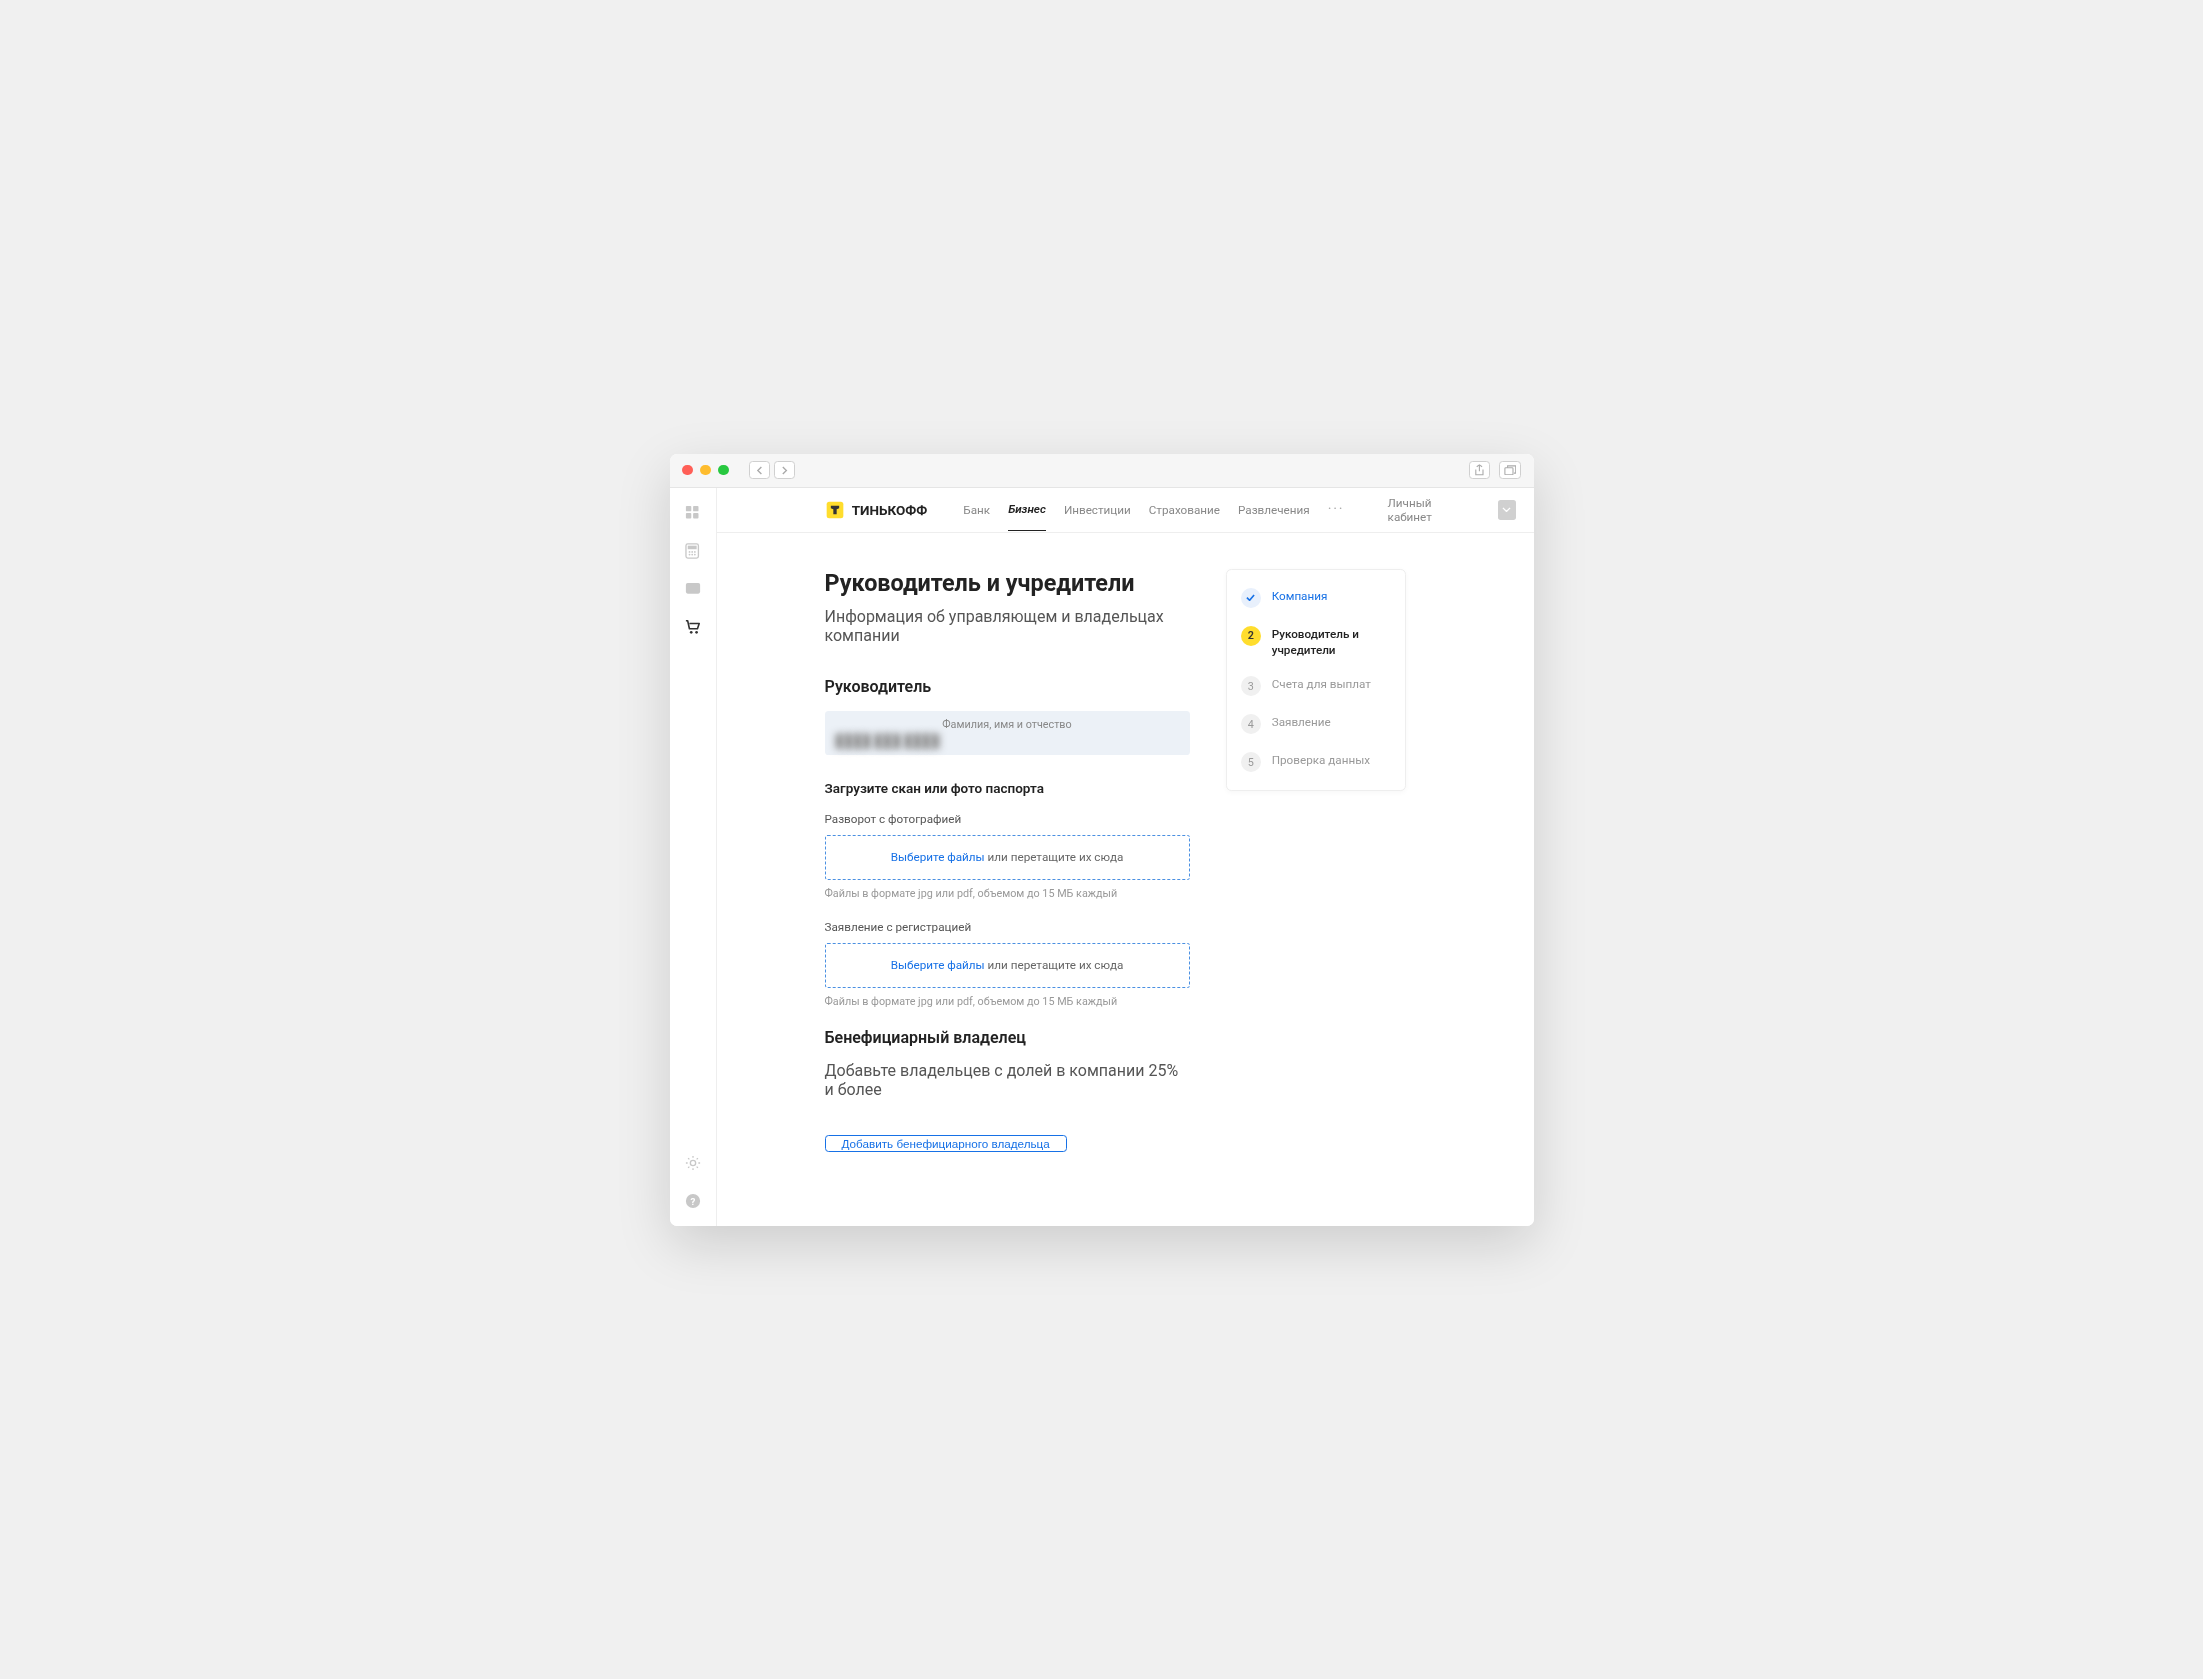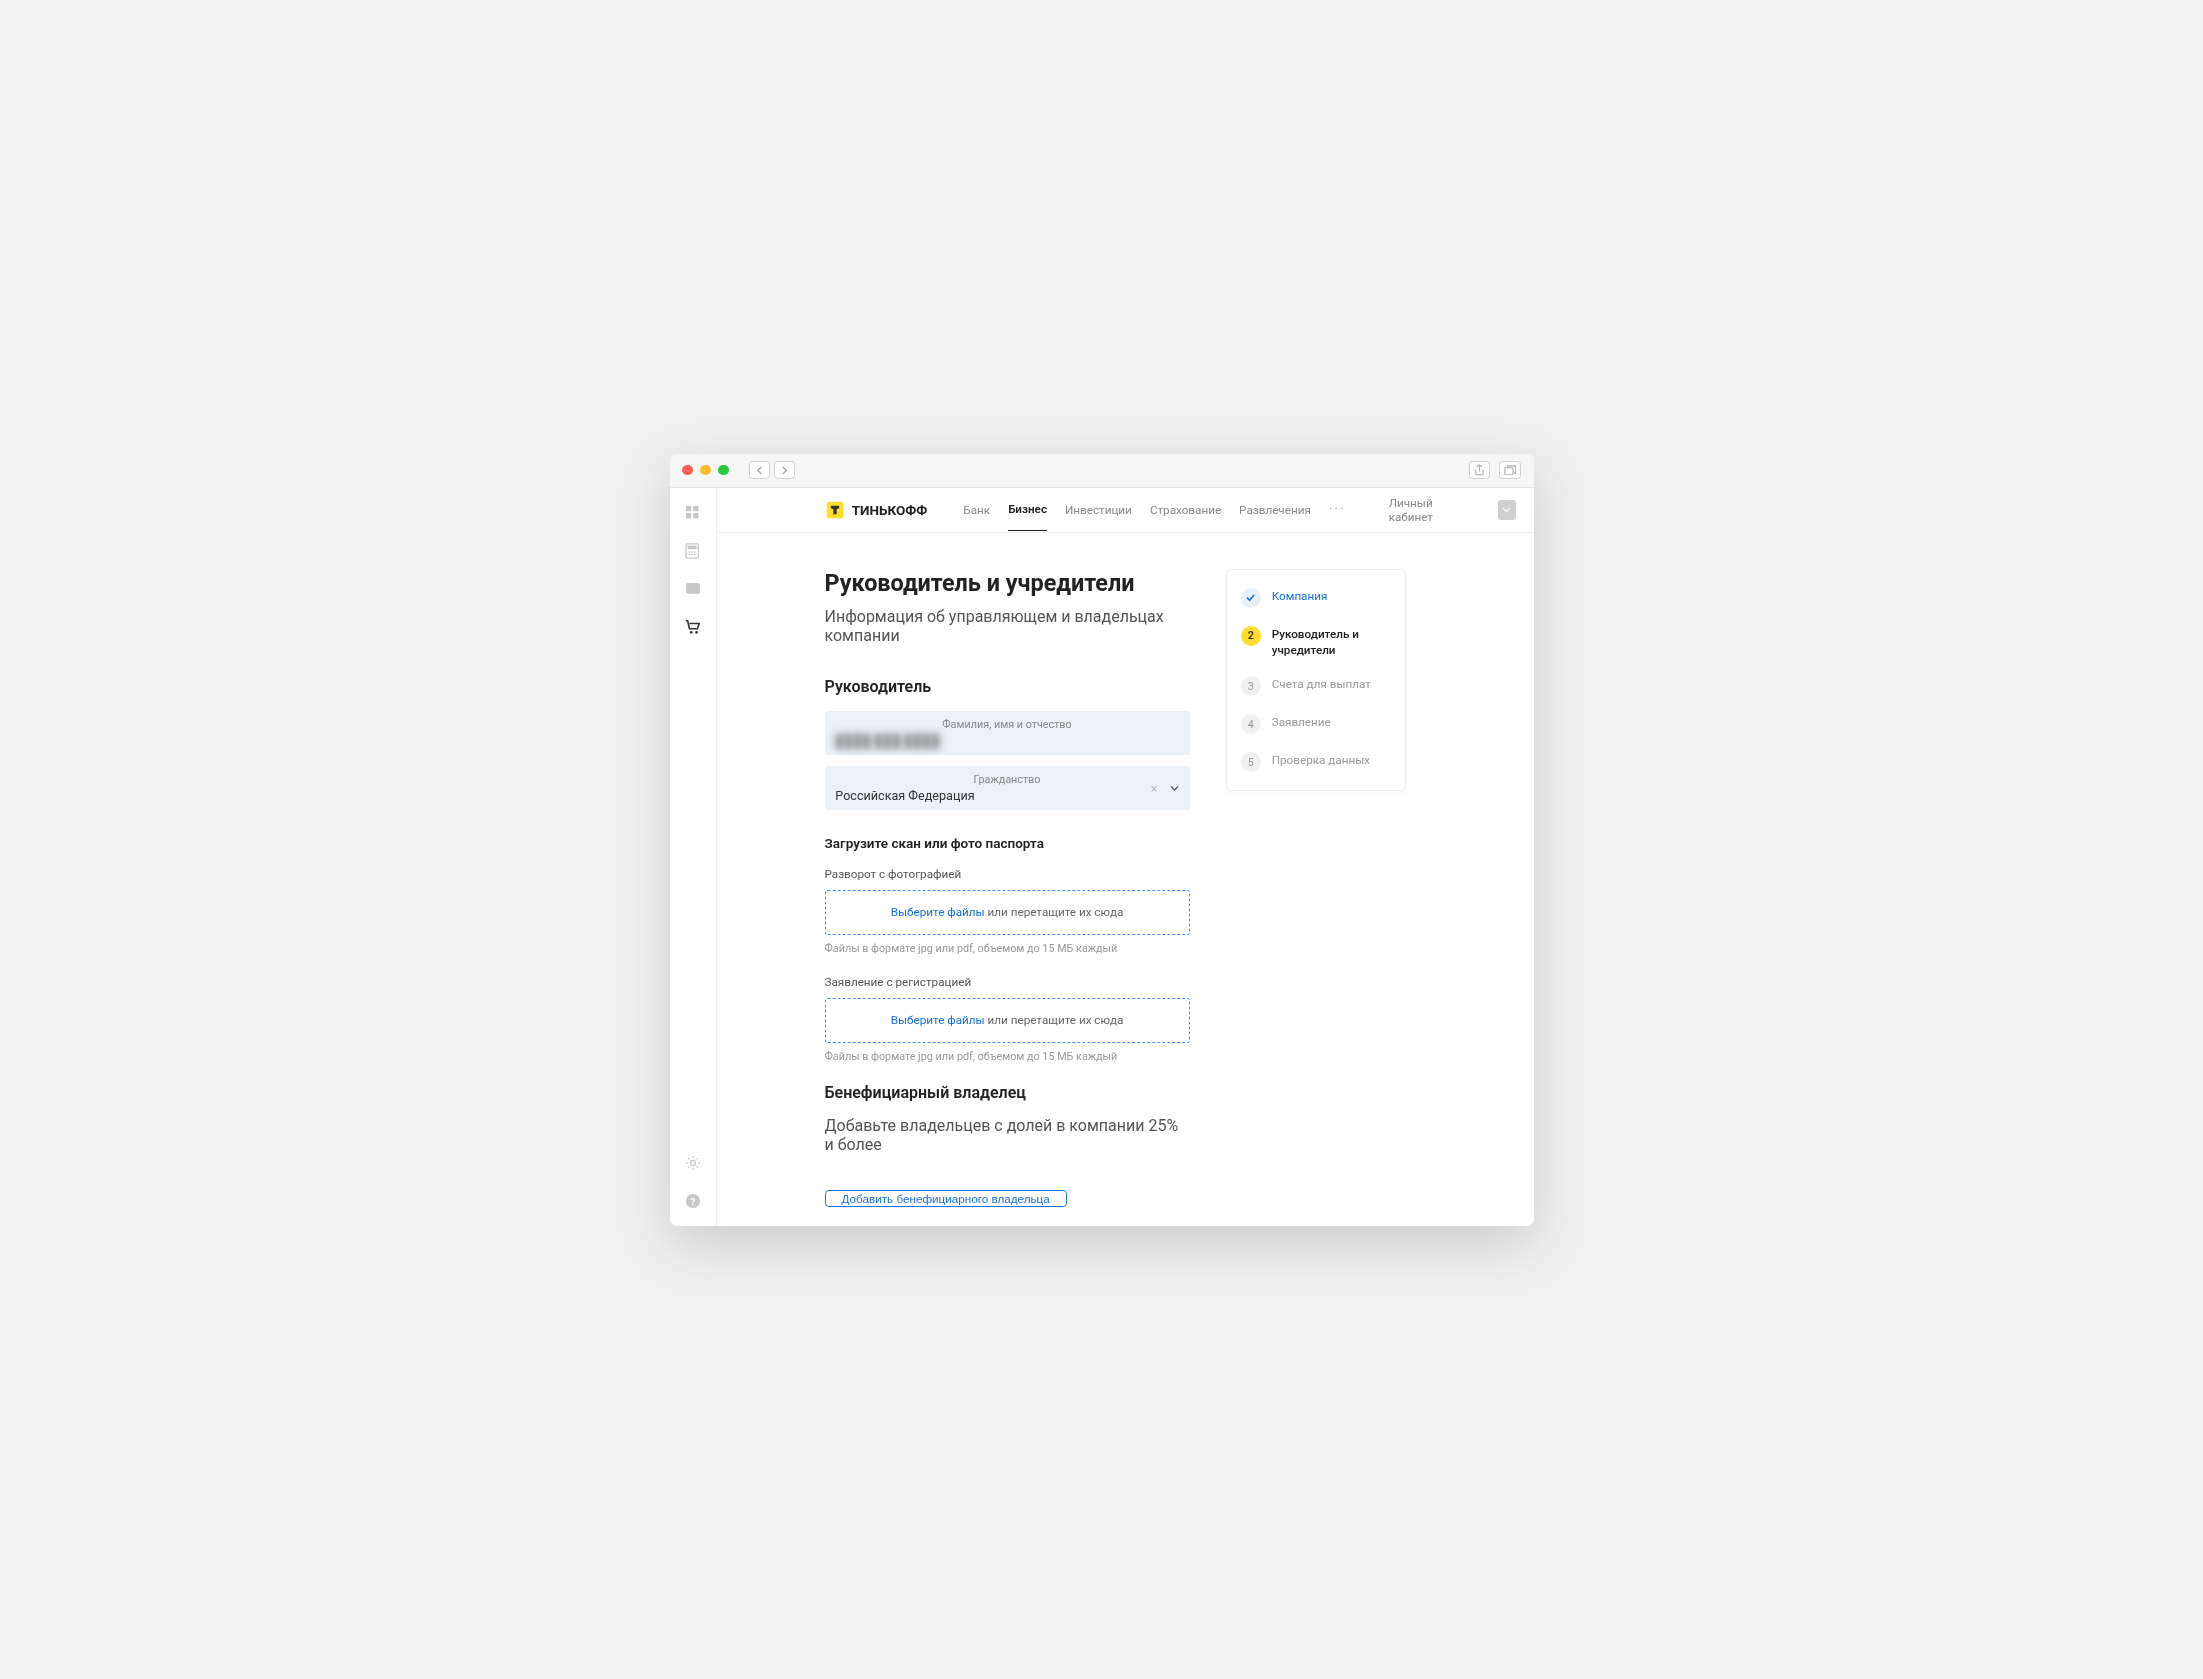--- a/index.html
+++ b/index.html
@@ -98,20 +98,21 @@
 .topnav { display: flex; gap: 18px; align-items: center; }
 .topnav-item {
   font-size: 11.7px; color: #888;
   padding-bottom: 14.4px; margin-bottom: -14.4px;
   cursor: pointer;
   text-align: right;
 }
 .topnav-item.active {
   color: #222; font-weight: 600;
   border-bottom: 1.8px solid #222;
+  font-style: italic;
 }
 .topnav-more { color: #aaa; letter-spacing: 1.8px; cursor: pointer; }
 .topbar-spacer { flex: 1; }
 .cabinet { font-size: 11.7px; color: #888; cursor: pointer; }
 .user-box {
   width: 20px; height: 20px;
   background: #d0d0d0;
   border-radius: 2.7px;
   display: flex; align-items: center; justify-content: center;
   color: #fff; font-size: 9px;
@@ -350,30 +351,20 @@
           <h1 class="page-title">Руководитель и учредители</h1>
           <p class="page-subtitle">Информация об управляющем и владельцах компании</p>
 
           <h2 class="section-title">Руководитель</h2>
 
           <div class="input-box">
             <div class="input-label">Фамилия, имя и отчество</div>
             <div class="input-value blurred">████ ███ ████</div>
           </div>
 
-          <div class="input-box">
-            <div class="input-label">Гражданство</div>
-            <div class="input-value">Российская Федерация</div>
-            <span class="input-clear">×</span>
-            <span class="input-chevron">
-              <svg width="9" height="5.4" viewBox="0 0 10 6">
-                  <path d="M1 1l4 4 4-4" stroke="#555" fill="none" stroke-width="1.5"></path>
-                </svg>
-            </span>
-          </div>
 
           <h3 class="subsection-title">Загрузите скан или фото паспорта</h3>
 
           <div class="upload-label">Разворот с фотографией</div>
           <div class="dropzone">
             <span class="link">Выберите файлы</span><span class="hint"> или перетащите их сюда</span>
           </div>
           <div class="file-hint">Файлы в формате jpg или pdf, объемом до 15 МБ каждый</div>
 
           <div class="upload-label">Заявление с регистрацией</div>

